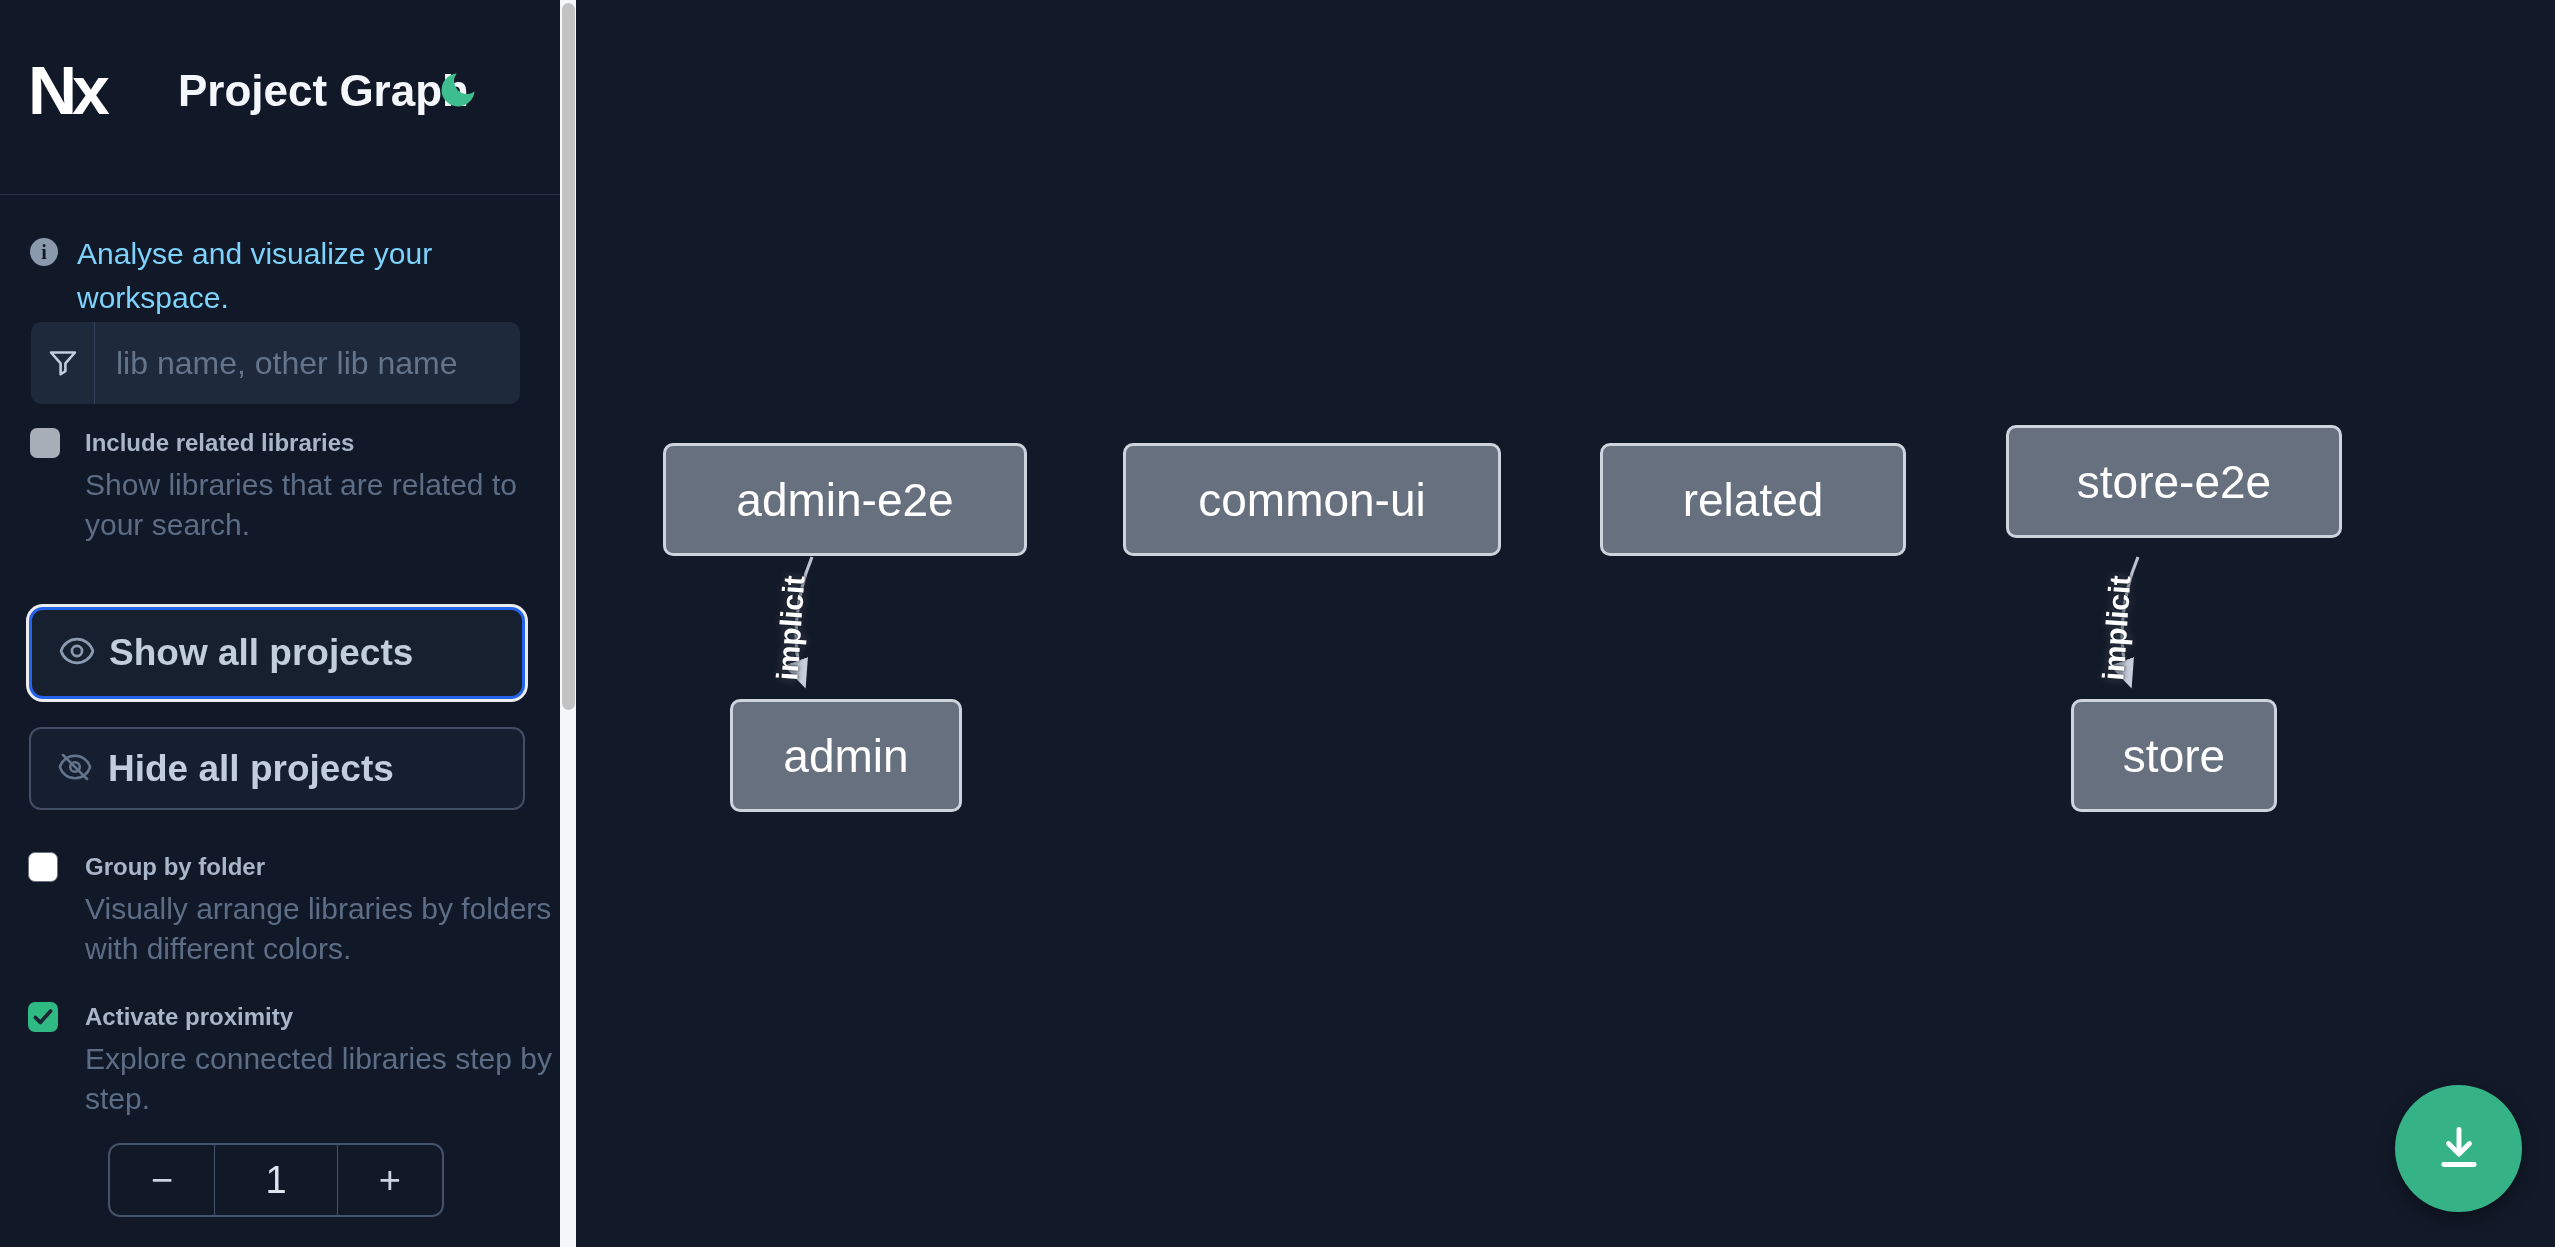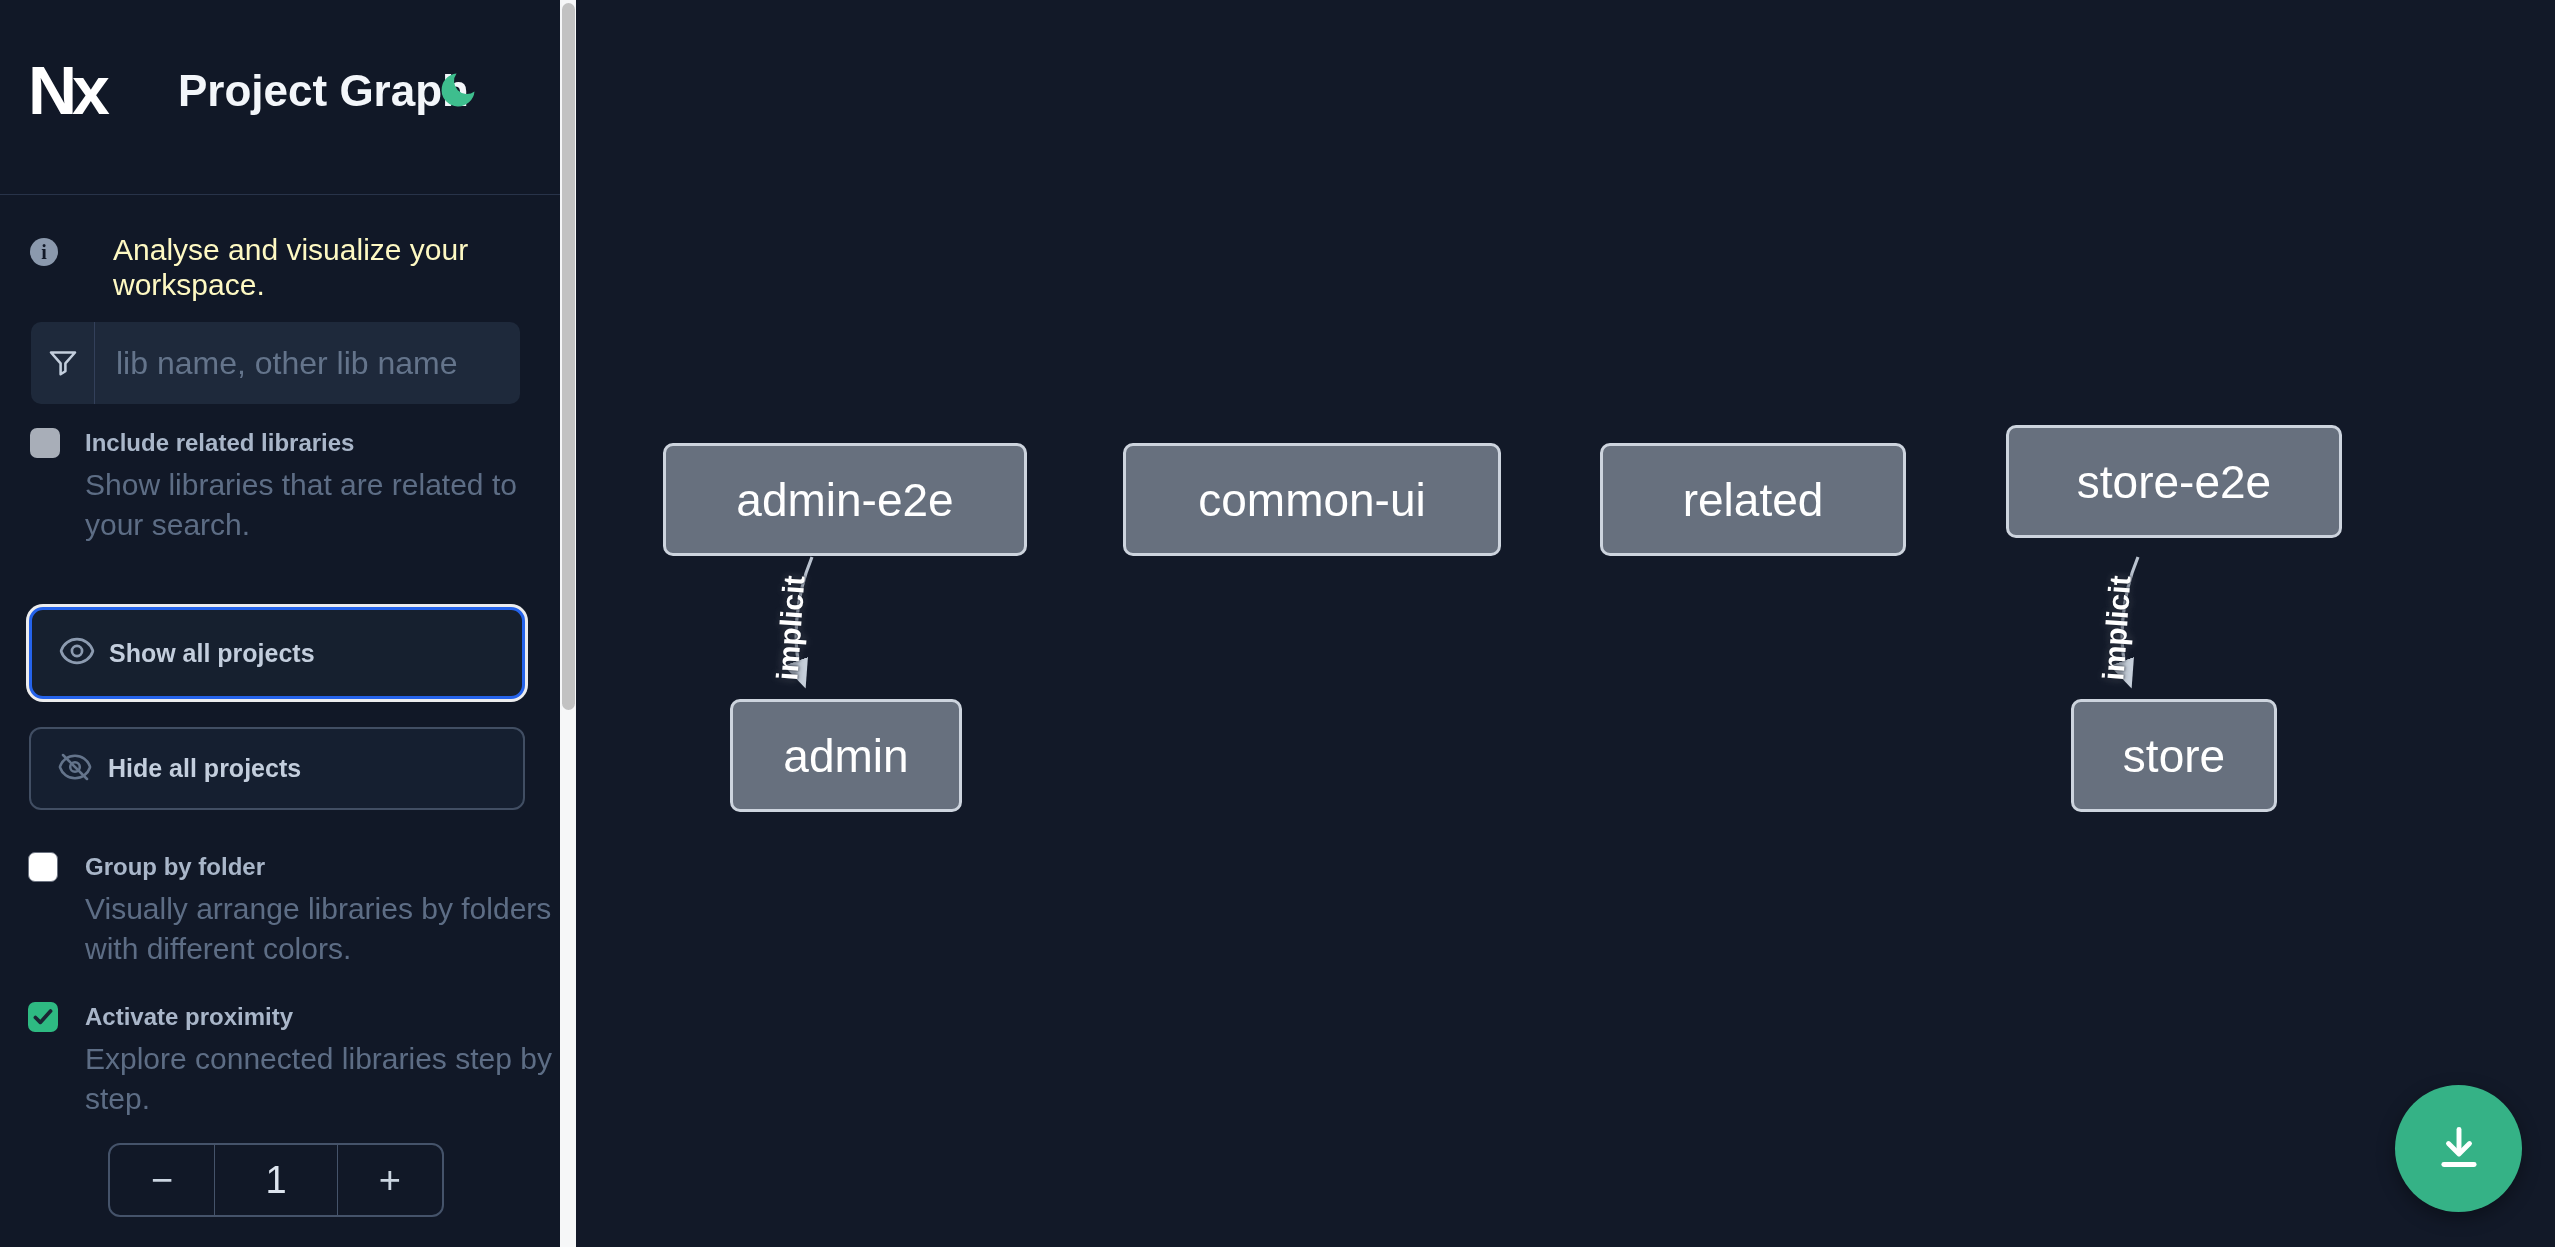--- a/index.html
+++ b/index.html
@@ -14,22 +14,22 @@
   .sb-header{position:absolute;left:0;top:0;width:560px;height:195px;border-bottom:1px solid #283349;}
   .nx-logo{position:absolute;left:28px;top:52px;width:100px;height:76px;color:#ffffff;
     font-weight:800;font-size:68px;letter-spacing:-5px;line-height:76px;}
   .app-title{position:absolute;left:178px;top:62px;height:58px;line-height:58px;
     color:#f3f6fa;font-size:44px;font-weight:700;}
   .moon-btn{position:absolute;left:436px;top:68px;width:44px;height:44px;cursor:pointer;}
   .info-row{position:absolute;left:30px;top:232px;width:500px;height:40px;}
   .info-icon{position:absolute;left:0;top:6px;width:28px;height:28px;border-radius:50%;
     background:#8b99ad;color:#111827;font-family:"Liberation Serif",serif;font-weight:700;
     font-size:20px;text-align:center;line-height:28px;}
-  .info-text{position:absolute;left:47px;top:0;height:40px;line-height:35px;
-    color:#fef9c3;font-size:30px;margin-left:36px;}
+  .info-text{position:absolute;left:47px;top:0;height:40px;line-height:44px;
+    color:#7dd3fc;font-size:30px;}
   .filter-box{position:absolute;left:31px;top:322px;width:489px;height:82px;
     background:#1e293b;border-radius:10px;}
   .filter-icon-cell{position:absolute;left:0;top:0;width:64px;height:82px;
     border-right:1px solid #33405a;display:flex;align-items:center;justify-content:center;}
   .filter-input{position:absolute;left:65px;top:0;width:428px;height:82px;border:0;outline:0;
     background:transparent;color:#cbd5e1;font-size:32px;padding:0 0 0 20px;
     font-family:"Liberation Sans",sans-serif;}
   .filter-input::placeholder{color:#64748b;opacity:1;}
   .opt-row{position:absolute;left:30px;width:500px;}
   .cbox{position:absolute;left:0;top:0;width:30px;height:30px;border-radius:7px;}
@@ -40,21 +40,21 @@
   .opt-label{position:absolute;left:55px;top:-5px;height:40px;line-height:40px;
     color:#a9b6c9;font-size:24px;font-weight:700;white-space:nowrap;}
   .opt-desc{position:absolute;left:55px;top:37px;width:472px;color:#5d6d85;
     font-size:30px;line-height:40px;}
   .sb-btn{position:absolute;left:29px;width:496px;background:#151f30;cursor:pointer;}
   .btn-show{top:607px;height:92px;border:3px solid #2563eb;border-radius:14px;
     box-shadow:0 0 0 3px rgba(255,255,255,0.92);background:#16202f;}
   .btn-hide{top:727px;height:83px;border:2px solid #414e63;border-radius:12px;}
   .sb-btn .btn-icon{position:absolute;left:26px;top:50%;transform:translateY(-50%);}
   .sb-btn .btn-label{position:absolute;left:77px;top:0;height:100%;display:flex;align-items:center;
-    color:#c3cedd;font-size:25px;font-weight:700;white-space:nowrap;}
+    color:#c3cedd;font-size:37px;font-weight:700;white-space:nowrap;}
   .stepper{position:absolute;left:108px;top:1143px;width:336px;height:74px;
     border:2px solid #45536a;border-radius:12px;display:flex;}
   .stepper .cell{flex:1;display:flex;align-items:center;justify-content:center;
     color:#cbd5e1;font-size:38px;}
   .stepper .cell.mid{border-left:1px solid #45536a;border-right:1px solid #45536a;
     color:#dde4ee;flex:1.17;}
   .stepper .cell.btn{cursor:pointer;}
   
   .v-scrollbar{position:absolute;left:560px;top:0;width:16px;height:1247px;background:#f6f7f8;}
   .v-thumb{position:absolute;left:1.5px;top:3px;width:13px;height:707px;border-radius:7px;background:#c2c2c2;}

